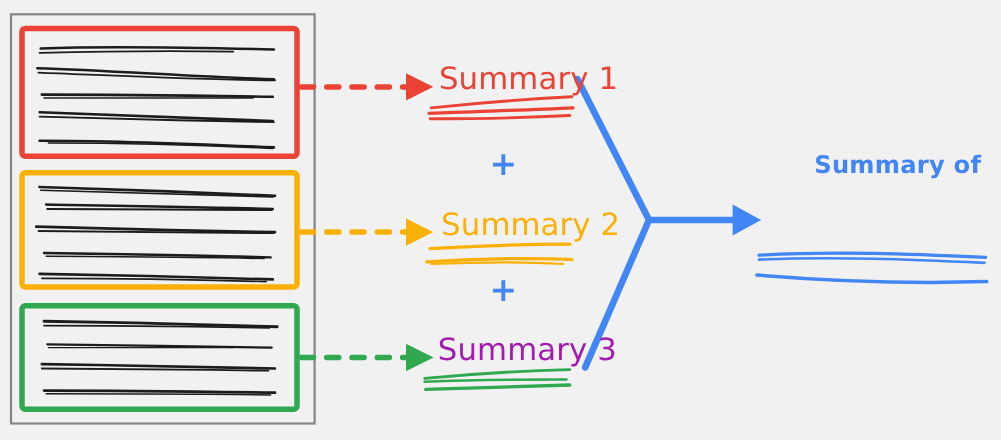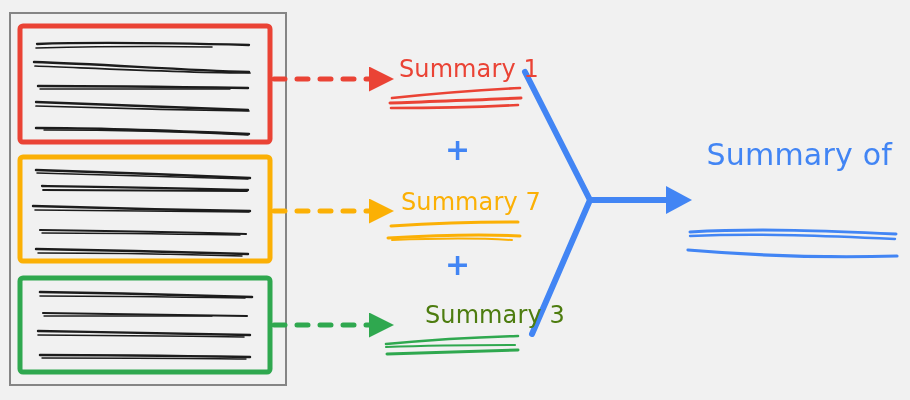--- a/index.html
+++ b/index.html
@@ -26,27 +26,28 @@
     width: 910px;
     height: 400px;
   }
   .lbl {
     position: absolute;
     white-space: nowrap;
     font-weight: 400;
     line-height: 1.06;
   }
   .summary-label {
-    font-size: 24px;
+    font-size: 28px;
     letter-spacing: 0.1px;
   }
   .final-label {
-    font-size: 30px;
+    font-size: 22px;
     text-align: right;
     letter-spacing: 0.2px;
+    font-weight: bold;
   }
   .final-label .ln { display: block; }
   .plus {
     position: absolute;
     font-size: 30px;
     font-weight: 700;
     line-height: 1;
   }
 </style>
 </head>
@@ -152,23 +153,23 @@
   <svg class="layer" viewBox="0 0 910 400" xmlns="http://www.w3.org/2000/svg">
     <g stroke="#4285f4" fill="none" stroke-linecap="round">
       <path d="M690 232 C 760 228, 830 231, 896 234" stroke-width="3.0"></path>
       <path d="M690 236 C 760 233, 830 236, 895 239" stroke-width="2.4"></path>
       <path d="M688 250 C 760 256, 830 258, 897 256" stroke-width="3.2"></path>
     </g>
   </svg>
 
   <div class="lbl summary-label" style="left:399px; top:57px; color:#ea4335;">Summary 1</div>
 
-  <div class="lbl summary-label" style="left:401px; top:190px; color:#fbb005;">Summary 7</div>
+  <div class="lbl summary-label" style="left:401px; top:190px; color:#fbb005;">Summary 2</div>
 
-  <div class="lbl summary-label" style="left:398px; top:303px; color:#4d7c0f;margin-left:27px;">Summary 3</div>
+  <div class="lbl summary-label" style="left:398px; top:303px; color:#a21caf;">Summary 3</div>
 
   <div class="plus" style="left:445px; top:135px; color:#4285f4;">+</div>
 
   <div class="plus" style="left:445px; top:250px; color:#4285f4;">+</div>
 
   <div class="lbl final-label" style="left:700px; top:139px; width:192px; color:#4285f4;">
     <span class="ln">Summary of</span>
   </div>
 
 </div>

